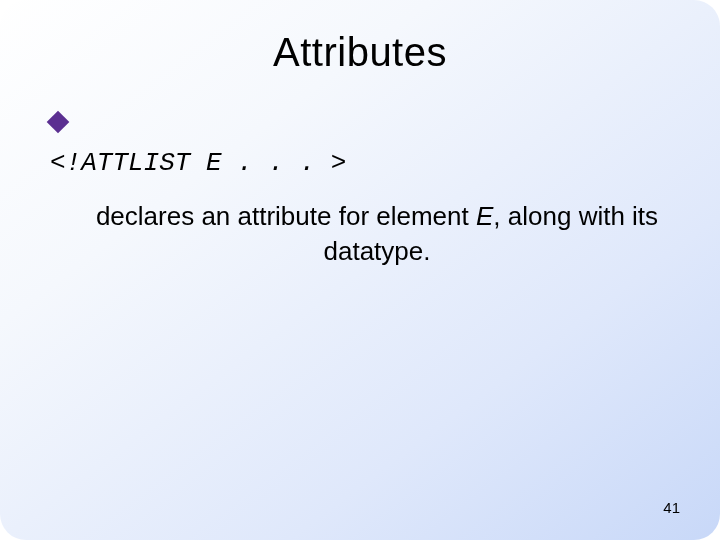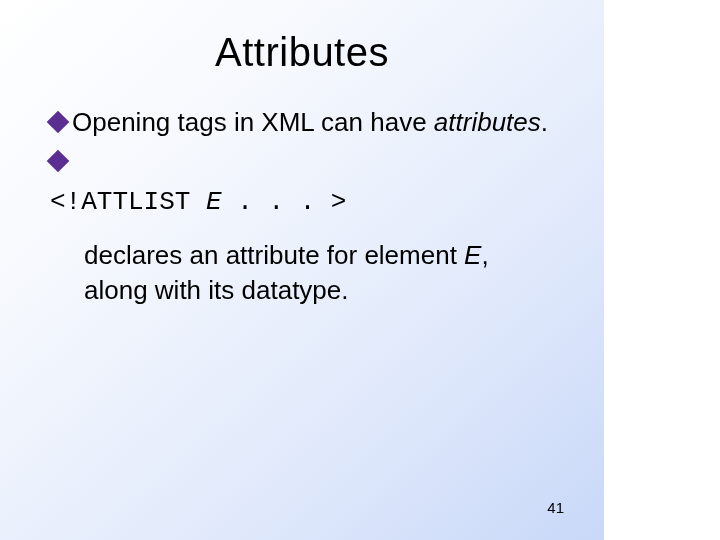--- a/index.html
+++ b/index.html
@@ -3,26 +3,27 @@
 <meta charset="utf-8">
 <style>
   html, body {
     margin: 0;
     padding: 0;
     width: 720px;
     height: 540px;
     overflow: hidden;
   }
   .slide {
-    width: 604px;
+    width: 720px;
     height: 540px;
     background: linear-gradient(to bottom right, #ffffff 0%, #f5f8fd 30%, #dfe8fb 70%, #c8d8f8 100%);
     position: relative;
     font-family: Verdana, Geneva, sans-serif;
     box-sizing: border-box;
+    border-radius: 26px;
   }
   .title {
     text-align: center;
     font-size: 40px;
     color: #000;
     padding-top: 30px;
     font-weight: 400;
     letter-spacing: 0.5px;
   }
   .content {
@@ -42,45 +43,44 @@
     background: #5b2f91;
     transform: rotate(45deg);
     margin-right: 6px;
     vertical-align: 1px;
   }
   .italic {
     font-style: italic;
   }
   .mono {
     font-family: "Courier New", Courier, monospace;
+    font-style: italic;
   }
   .sub {
     padding-left: 34px;
     margin-top: 18px;
+    text-align: center;
   }
   .pagenum {
     position: absolute;
     right: 40px;
     bottom: 24px;
     font-size: 15px;
     color: #000;
   }
 </style>
 </head>
 <body>
 
 <div class="slide">
 
   <div class="title">Attributes</div>
 
   <div class="content">
 
-    <div class="bullet-line">
-      <span class="diamond"></span><span>Opening tags in XML can have </span><span class="italic">attributes</span><span>.</span>
-    </div>
 
     <div class="bullet-line">
       <span class="diamond"></span>
     </div>
 
     <div class="bullet-line">
       <span class="mono">&lt;!ATTLIST </span><span class="mono italic">E</span><span class="mono"> . . . &gt;</span>
     </div>
 
     <div class="sub">

